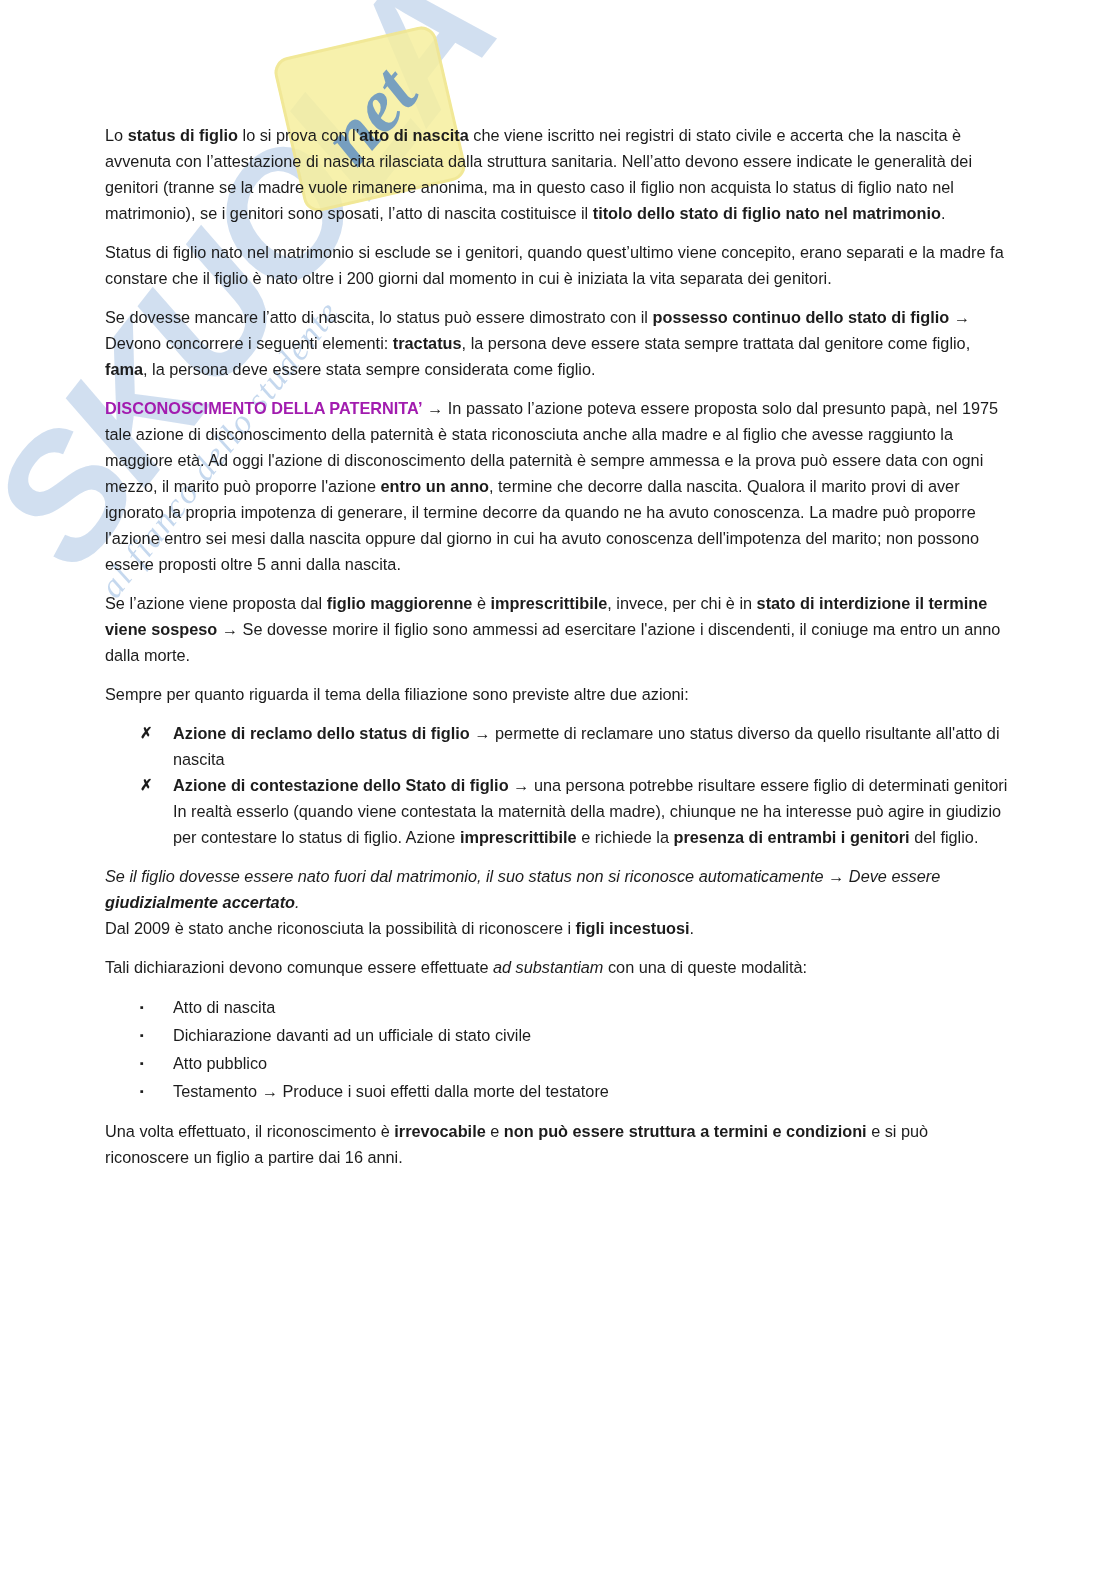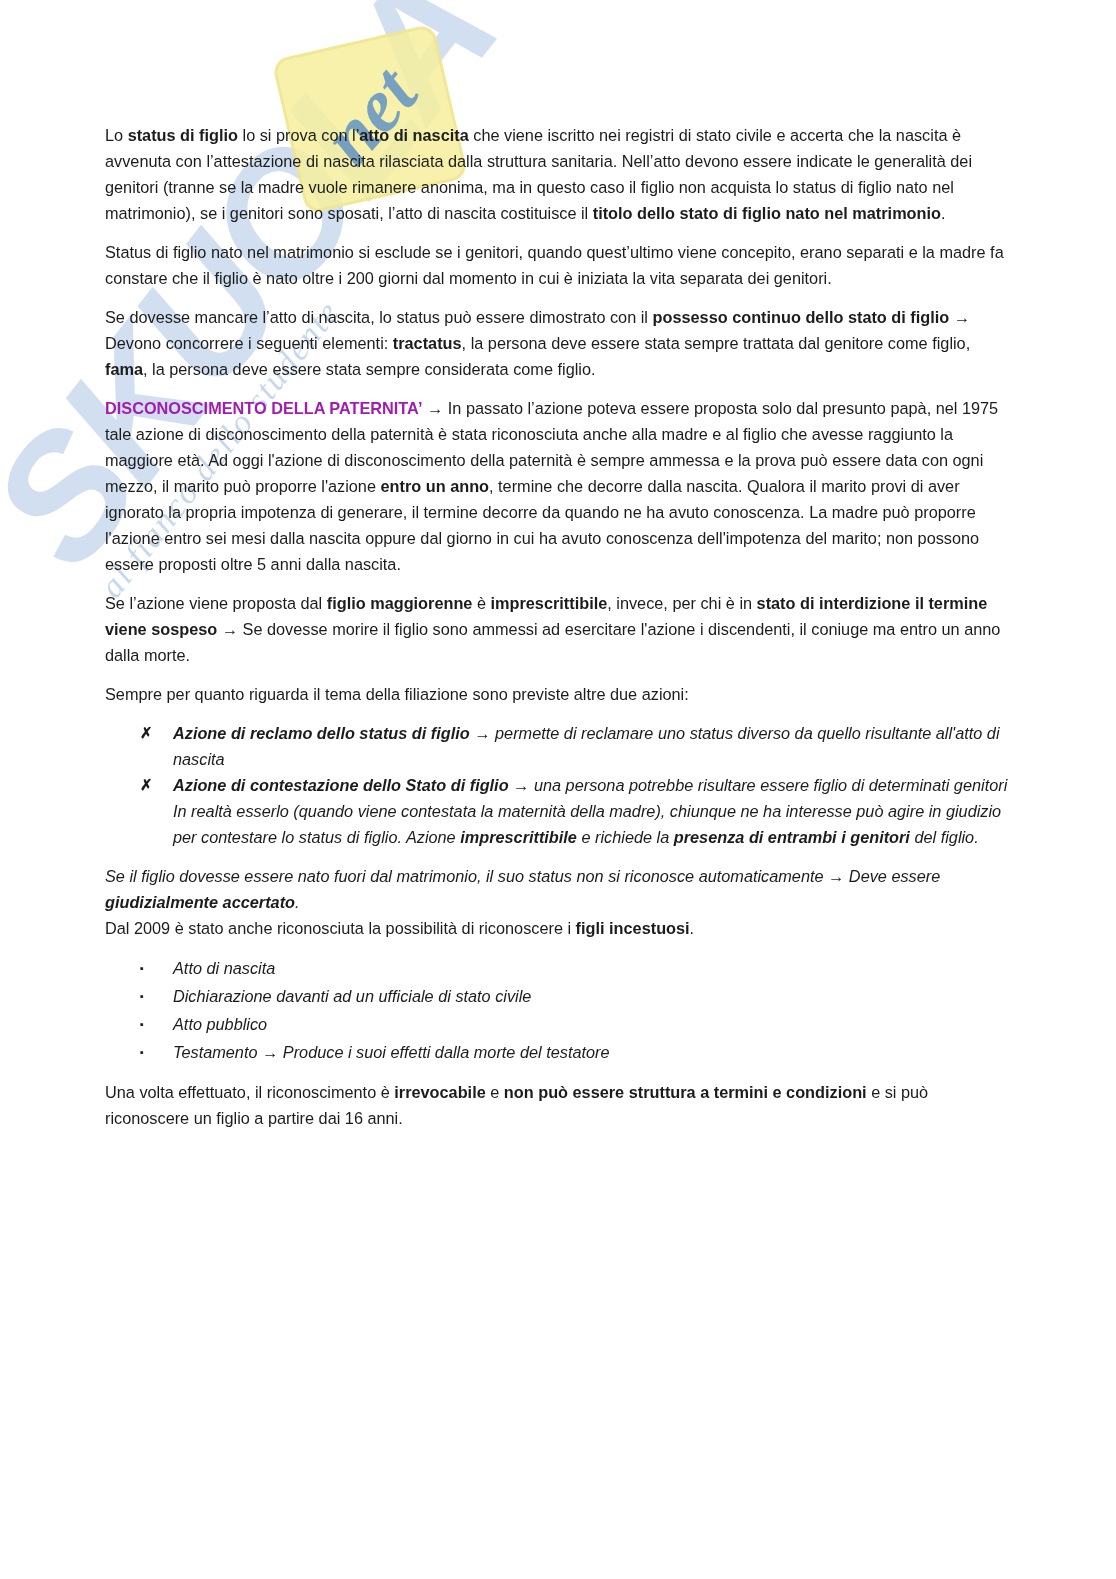--- a/index.html
+++ b/index.html
@@ -59,21 +59,21 @@
   .para.tight{margin-bottom:0;font-style:italic;}
   .b{font-weight:bold;}
   .i{font-style:italic;}
   .red{color:#a21caf;}
   ul.blist{list-style:none;margin:0 0 13px 0;padding:0 0 0 35px;}
   ul.blist li{display:flex;align-items:flex-start;}
   ul.blist .marker{flex:0 0 33px;}
   ul.xmark .marker{font-weight:bold;font-size:15px;}
   ul.square li{line-height:28px;}
   ul.square .marker{font-size:11px;}
-  .li-body{flex:1;font-style:italic;}
+  .li-body{flex:1;}
 </style>
 </head>
 <body>
 
 <div class="page">
 
   <div class="watermark" aria-hidden="true">
     <div class="wm-word">SKUOLA</div>
     <div class="wm-postit">
       <span class="wm-postit-text">net</span>
@@ -93,20 +93,21 @@
           <span class="marker">✗</span>
           <span class="li-body"><span class="b">Azione di reclamo dello status di figlio</span><span> → permette di reclamare uno status diverso da quello risultante all'atto di nascita</span></span>
         </li>
         <li>
           <span class="marker">✗</span>
           <span class="li-body"><span class="b">Azione di contestazione dello Stato di figlio</span><span> → una persona potrebbe risultare essere figlio di determinati genitori In realtà esserlo (quando viene contestata la maternità della madre), chiunque ne ha interesse può agire in giudizio per contestare lo status di figlio. Azione </span><span class="b">imprescrittibile</span><span> e richiede la </span><span class="b">presenza di entrambi i genitori</span><span> del figlio.</span></span>
         </li>
       </ul>
       <p class="para tight"><span>Se il figlio dovesse essere nato fuori dal matrimonio, il suo status non si riconosce automaticamente → Deve essere </span><span class="b">giudizialmente accertato</span><span>.</span></p>
       <p class="para"><span>Dal 2009 è stato anche riconosciuta la possibilità di riconoscere i </span><span class="b">figli incestuosi</span><span>.</span></p>
+      <p class="para"><span>Tali dichiarazioni devono comunque essere effettuate </span><span class="i">ad substantiam</span><span> con una di queste modalità:</span></p>
       <ul class="blist square">
         <li>
           <span class="marker">▪</span>
           <span class="li-body"><span>Atto di nascita</span></span>
         </li>
         <li>
           <span class="marker">▪</span>
           <span class="li-body"><span>Dichiarazione davanti ad un ufficiale di stato civile</span></span>
         </li>
         <li>

